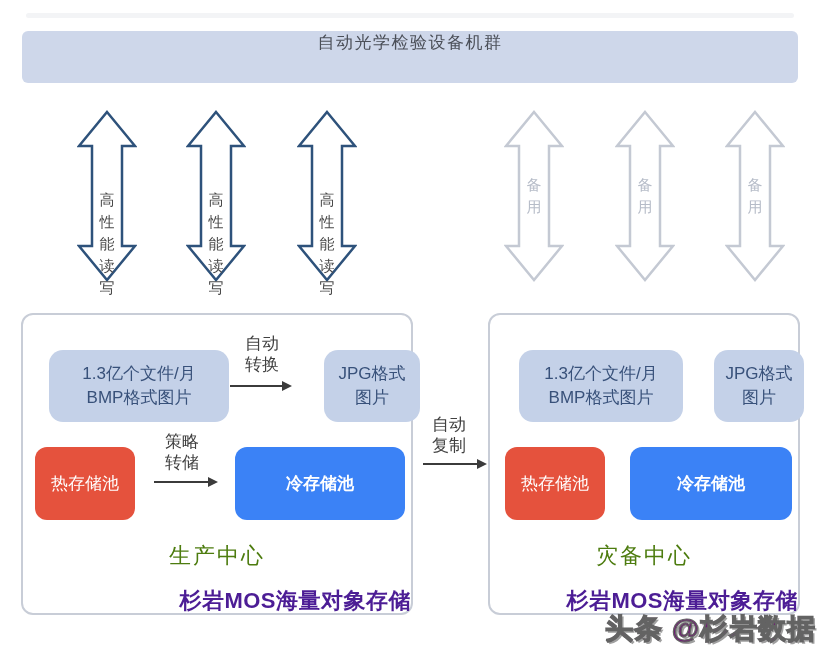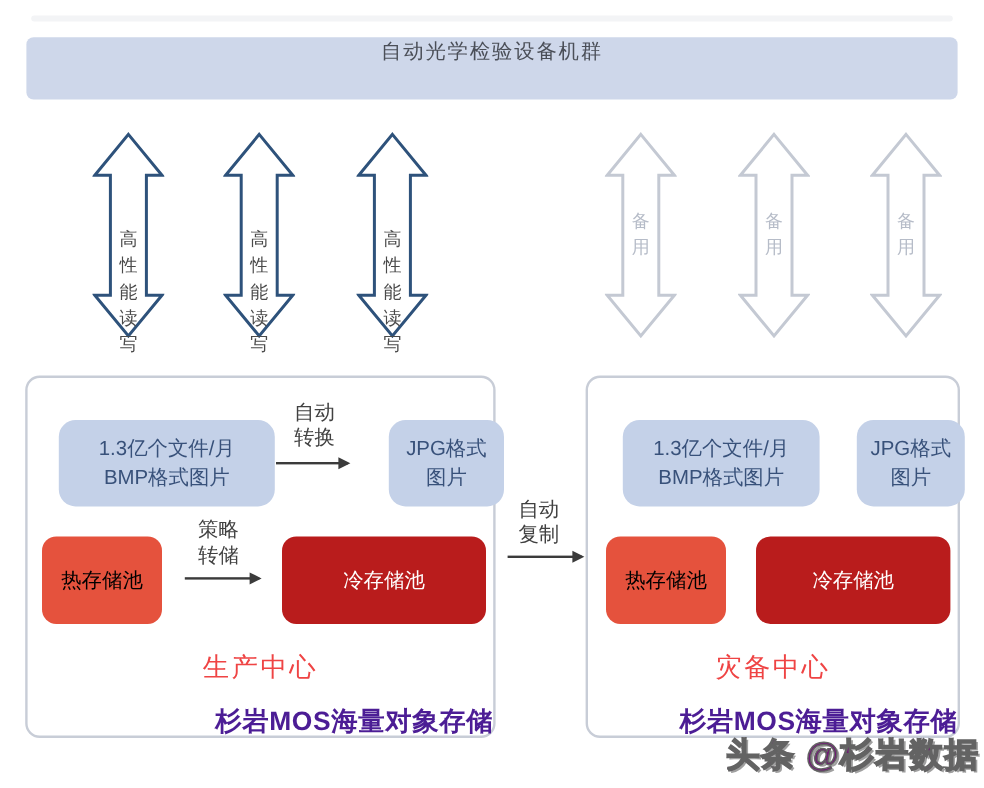--- a/index.html
+++ b/index.html
@@ -25,33 +25,33 @@
   .v-arrow.gray .v-label{color:#b6bcc8;}
 
   .center-box{position:absolute;top:313px;height:302px;background:#ffffff;
               border:2px solid #c8cdd7;border-radius:12px;box-sizing:border-box;}
   .box-prod{left:21px;width:392px;}
   .box-dr{left:488px;width:312px;}
 
   .chip{position:absolute;display:flex;align-items:center;justify-content:center;
         text-align:center;white-space:pre-line;font-size:17px;line-height:24px;}
   .chip.light{background:#c4d1e8;color:#38517a;border-radius:14px;margin-left:14px;}
-  .chip.hot{background:#e5523d;color:#000000;border-radius:12px;}
-  .chip.cold{background:#b91c1c;color:#ffffff;border-radius:12px;}
+  .chip.hot{background:#e5523d;color:#ffffff;border-radius:12px;}
+  .chip.cold{background:#3b82f6;color:#ffffff;border-radius:12px;font-weight:bold;}
 
   .flow-label{position:absolute;text-align:center;white-space:pre-line;
               font-size:17px;line-height:21px;color:#414141;}
 
   .h-arrow{position:absolute;height:0;border-top:2px solid #3b3b3b;}
   .h-arrow::after{content:"";position:absolute;right:-2px;top:-6px;width:0;height:0;
                   border-left:10px solid #3b3b3b;border-top:5px solid transparent;
                   border-bottom:5px solid transparent;}
 
   .center-name{position:absolute;left:0;width:100%;text-align:center;top:226px;
-               font-size:22px;color:#ef4444;letter-spacing:2px;}
+               font-size:22px;color:#4d7c0f;letter-spacing:2px;}
   .center-title{position:absolute;left:0;width:100%;text-align:right;top:271px;
                 font-size:22px;font-weight:bold;color:#4c1d95;letter-spacing:0.5px;}
 
   .watermark{position:absolute;top:610px;right:4px;font-size:28px;font-weight:bold;
              color:#701a75;-webkit-text-stroke:1.2px #636363;
              text-shadow:2px 2px 0 #a0a0a0;letter-spacing:1px;}
 </style>
 </head>
 <body>
 

